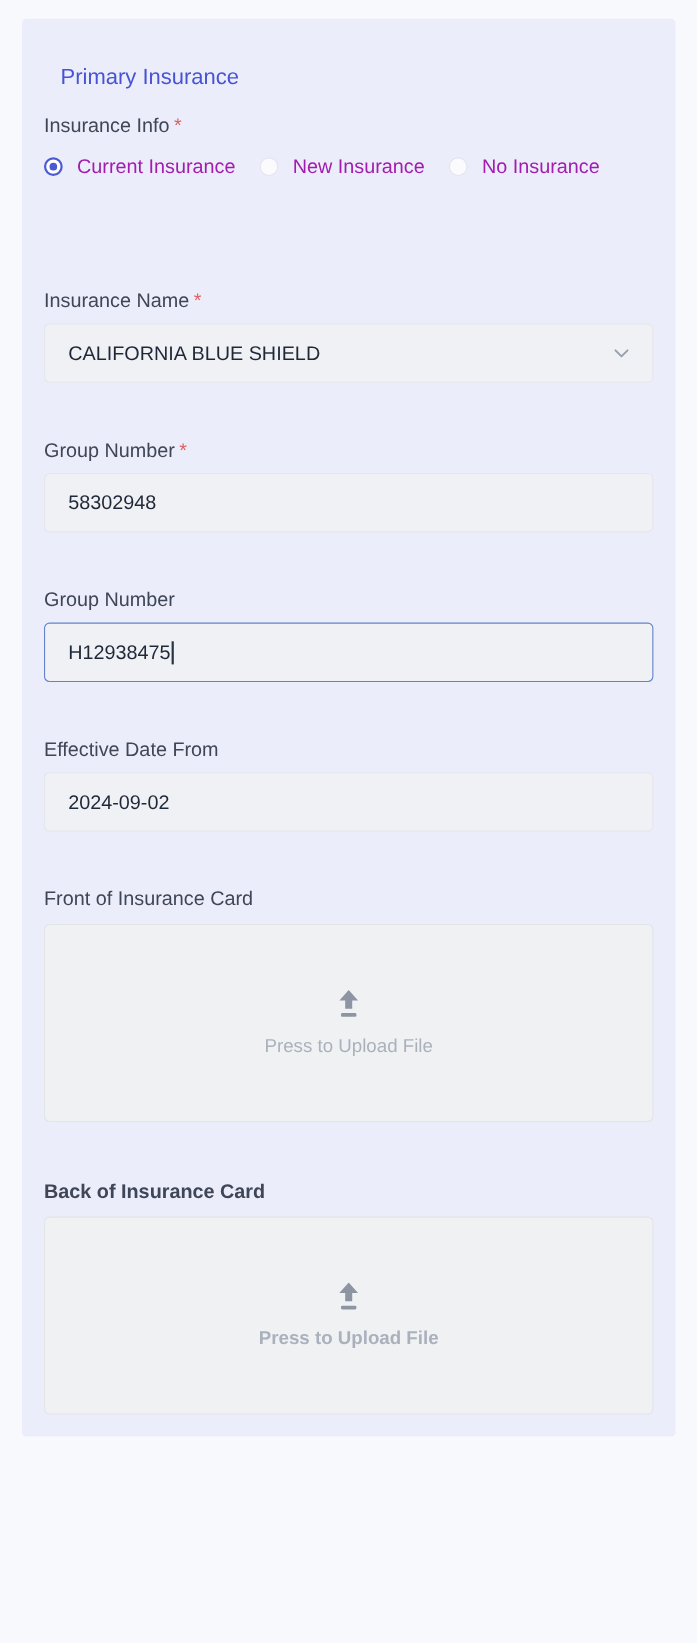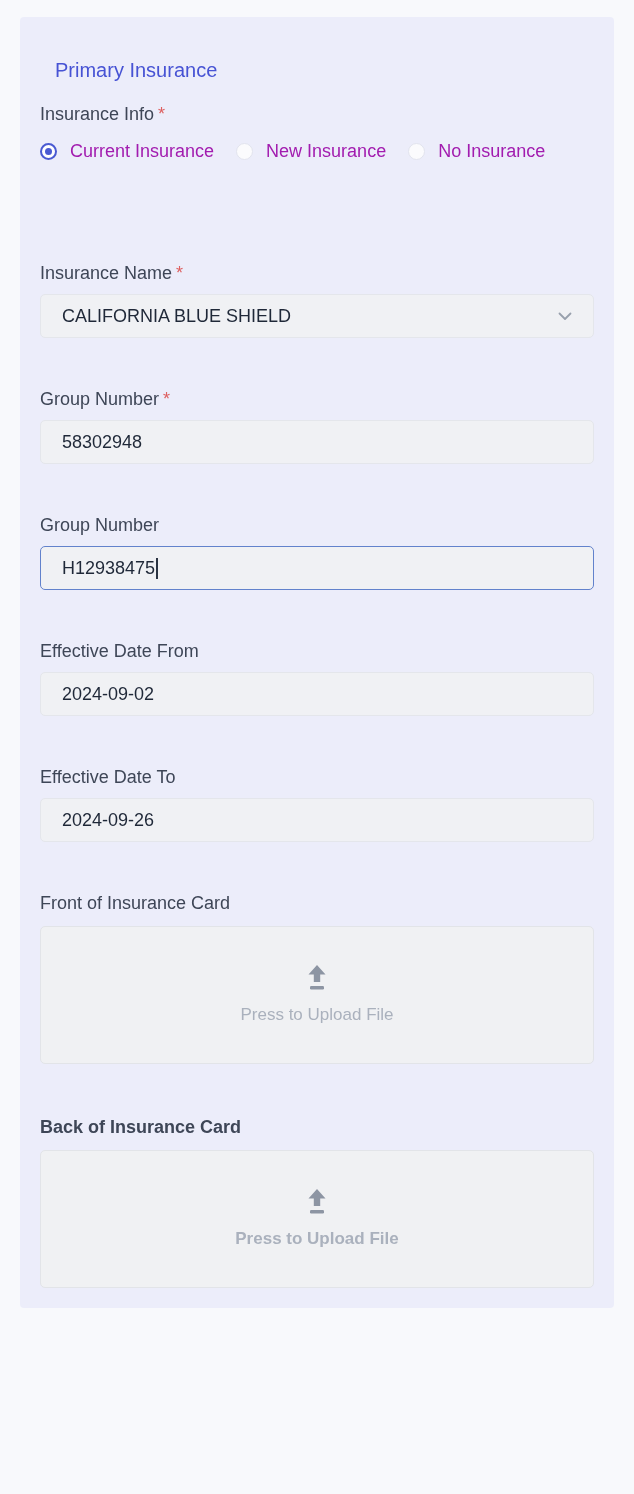--- a/index.html
+++ b/index.html
@@ -45,21 +45,21 @@
   .radio-option.selected .radio-circle {
     border: 2px solid #4a5ad2; background: #ffffff;
   }
   .radio-dot { width: 7px; height: 7px; border-radius: 50%; background: transparent; }
   .radio-option.selected .radio-dot { background: #4a5ad2; }
   .radio-label { font-size: 18px; color: #a21caf; }
 
   
   .field-block { margin-bottom: 50px; }
   .control {
-    height: 44px;
+    height: 54px;
     background: #f0f1f4;
     border: 1px solid #e4e6eb;
     border-radius: 5px;
     display: flex; align-items: center;
     padding: 0 21px;
     font-size: 18px;
     color: #1f2838;
   }
   .control.select { justify-content: space-between; cursor: pointer; }
   .control.focused { border: 1px solid #6282cc; }
@@ -69,21 +69,21 @@
     width: 2px; height: 21px;
     background: #2a3342;
     margin-left: 1px;
     vertical-align: middle;
   }
 
   
   .upload-block { margin-bottom: 52px; }
   .upload-block.last { margin-bottom: 0; font-weight: bold; }
   .upload-box {
-    height: 138px;
+    height: 180px;
     background: #f0f1f3;
     border: 1px solid #e2e4e8;
     border-radius: 5px;
     display: flex; flex-direction: column;
     align-items: center; justify-content: center;
     gap: 10px;
     cursor: pointer;
     margin-top: 12px;
   }
   .upload-text { font-size: 17px; color: #aab1bd; }
@@ -147,26 +147,20 @@
     </div>
   </div>
 
   <div class="field-block">
     <span class="field-label"><span>Effective Date From</span></span>
     <div class="control">
       <span>2024-09-02</span>
     </div>
   </div>
 
-  <div class="field-block">
-    <span class="field-label"><span>Effective Date To</span></span>
-    <div class="control">
-      <span>2024-09-26</span>
-    </div>
-  </div>
 
   <div class="upload-block">
     <span class="field-label"><span>Front of Insurance Card</span></span>
     <div class="upload-box">
       <span>
         <svg width="28" height="26" viewBox="0 0 28 26">
           <path d="M14 0 L22.5 9.5 H17.2 V17 H10.8 V9.5 H5.5 Z" fill="#8d95a3"></path>
           <rect x="7" y="21" width="14" height="3.4" rx="1.2" fill="#8d95a3"></rect>
         </svg>
       </span>

